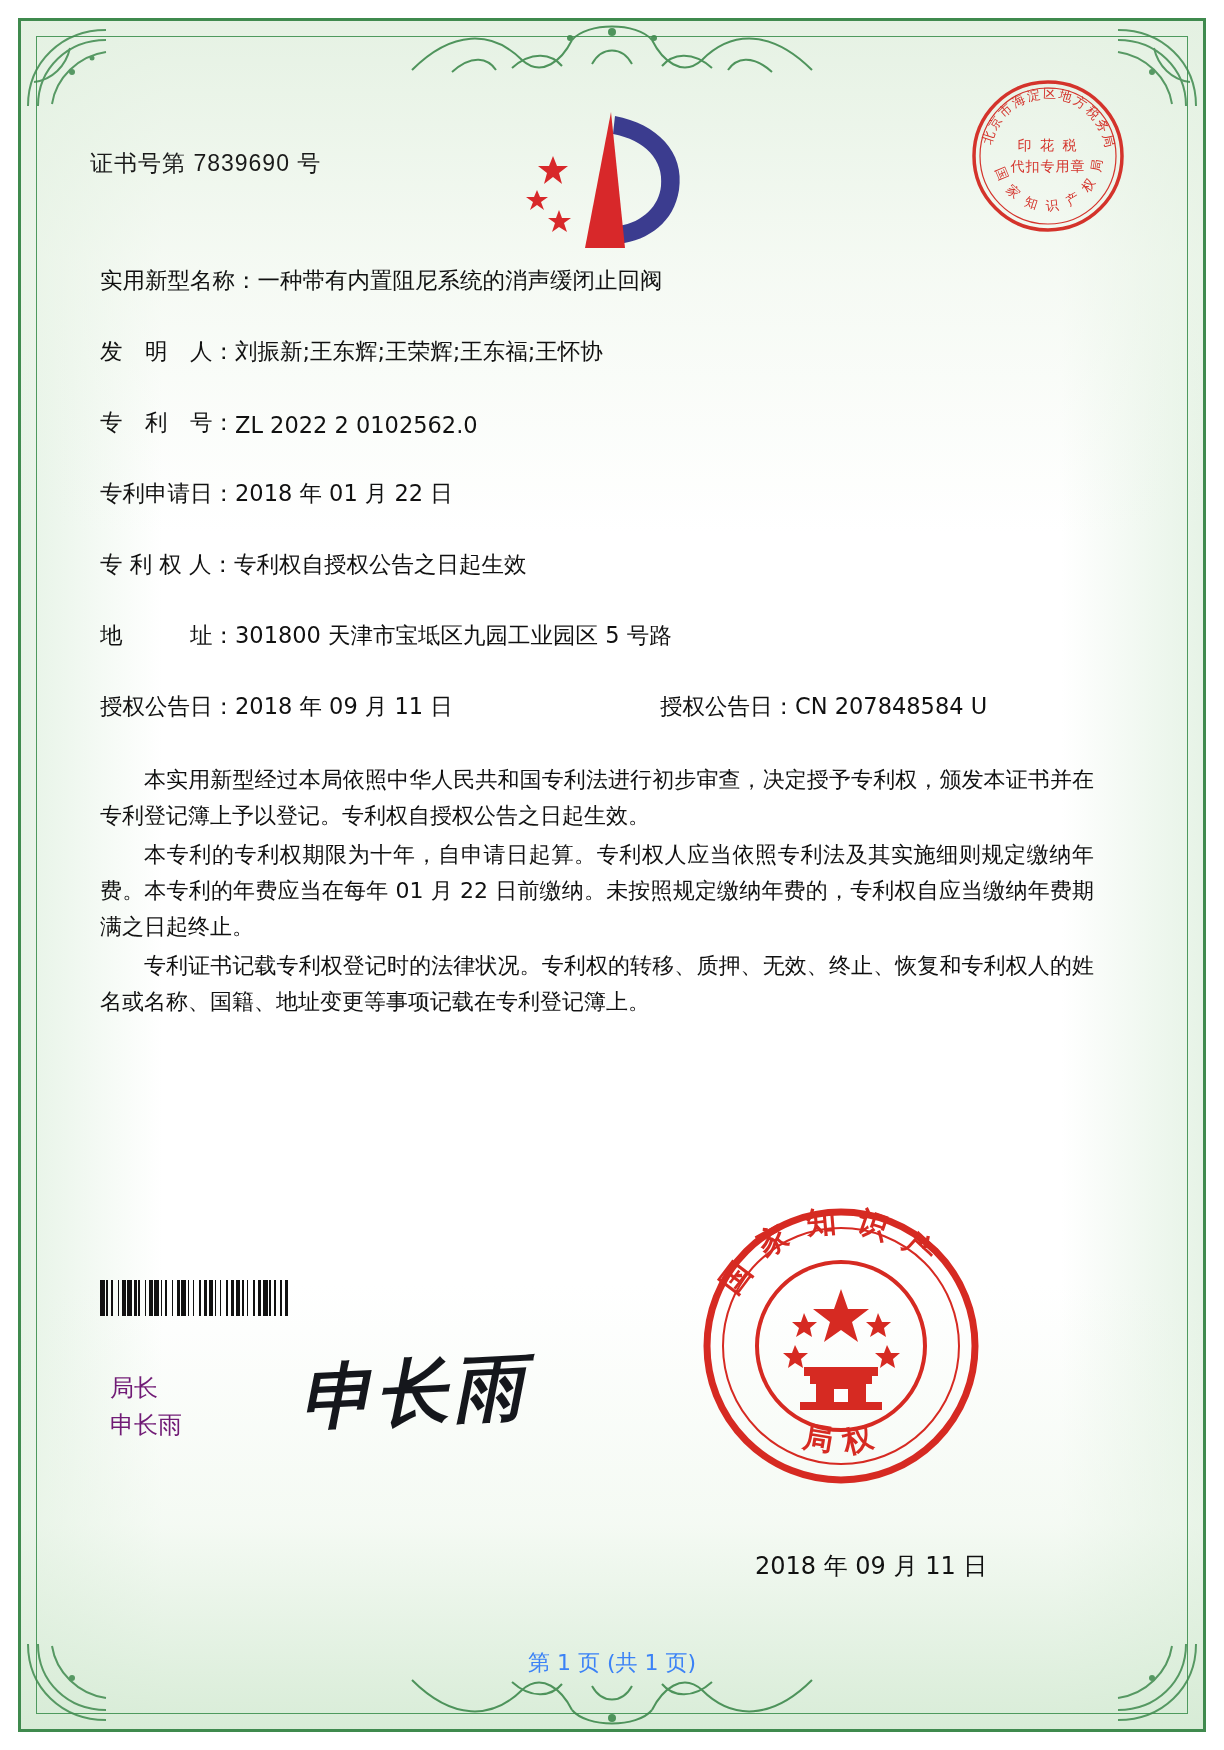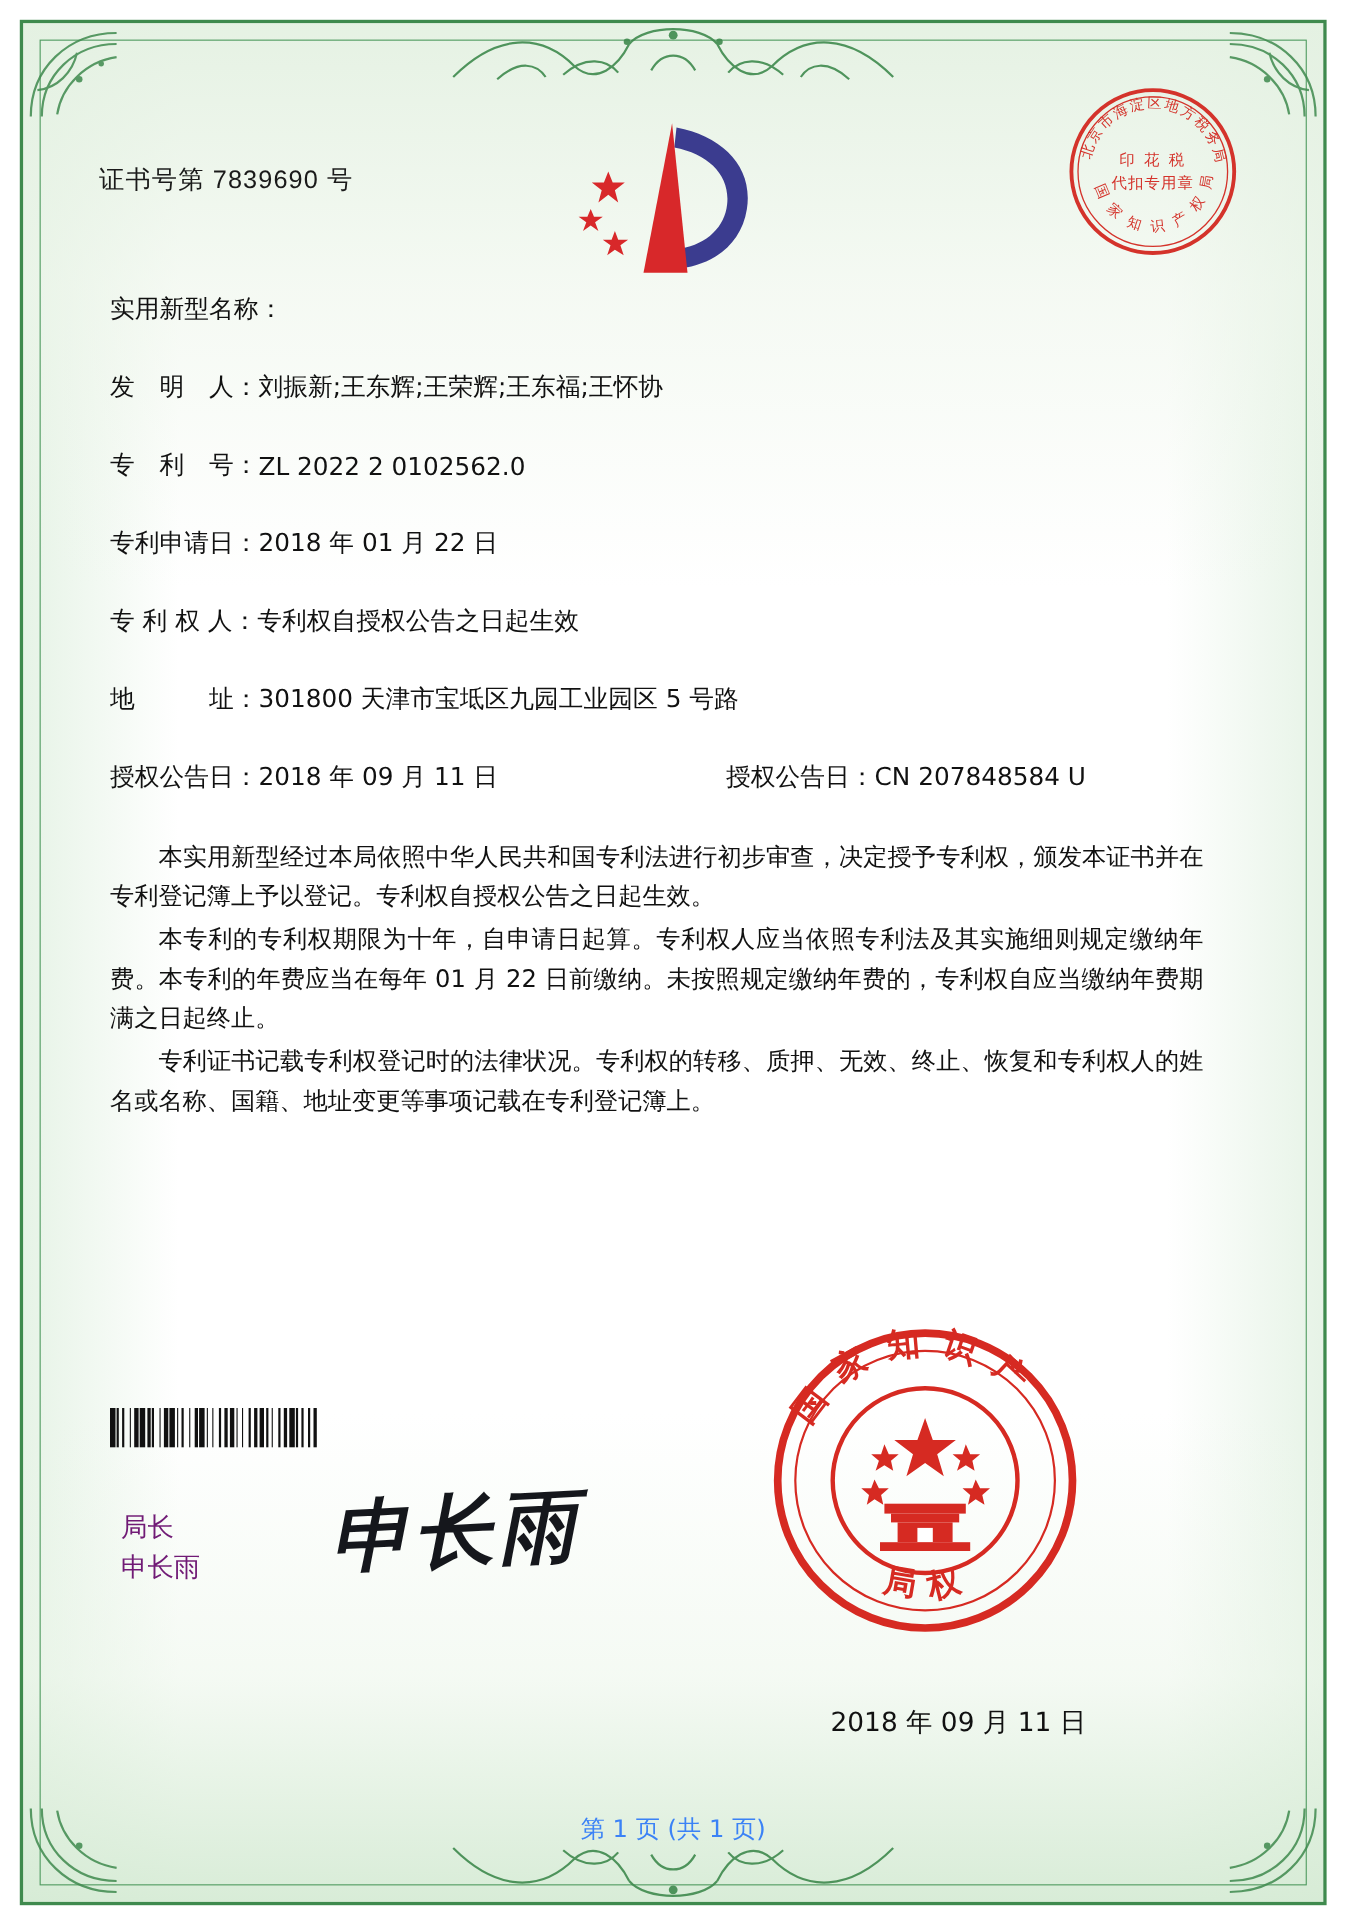--- a/index.html
+++ b/index.html
@@ -364,20 +364,21 @@
           <polygon points="52,112 55,120 64,120 57,125 60,134 52,129 45,134 48,125 41,120 49,120"></polygon>
         </g>
       </svg>
     </div>
 
 
     <div class="fields">
 
       <div class="field-row">
         <span class="field-label">实用新型名称：</span>
+        <span class="field-value">一种带有内置阻尼系统的消声缓闭止回阀</span>
       </div>
 
       <div class="field-row">
         <span class="field-label">发　明　人：</span>
         <span class="field-value">刘振新;王东辉;王荣辉;王东福;王怀协</span>
       </div>
 
       <div class="field-row">
         <span class="field-label">专　利　号：</span>
         <span class="field-value">ZL 2022 2 0102562.0</span>

